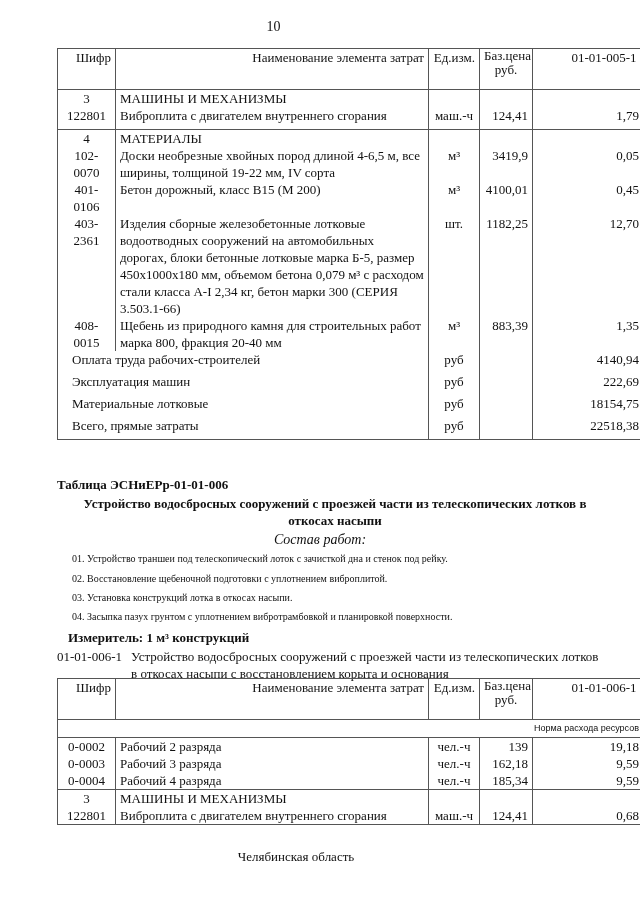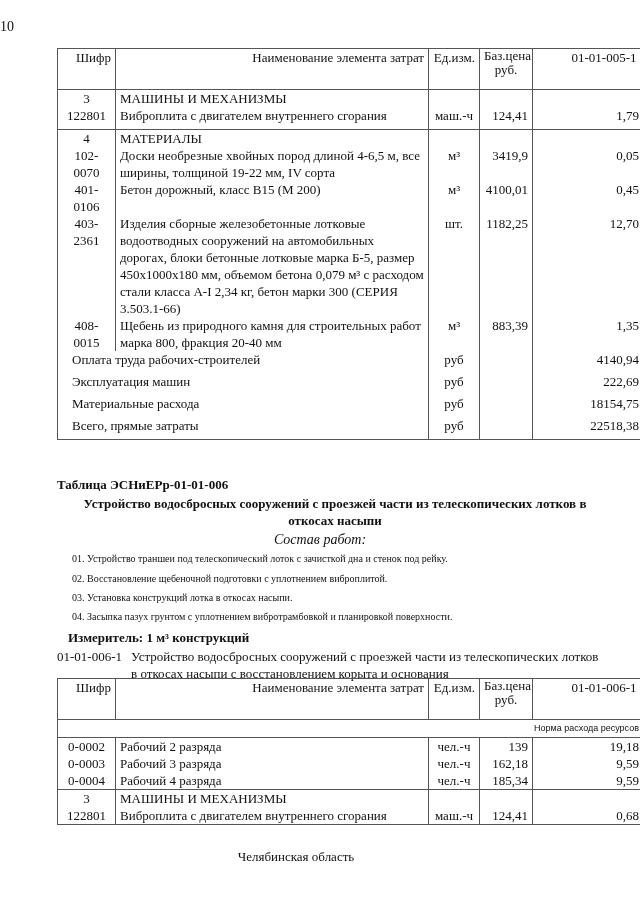--- a/index.html
+++ b/index.html
@@ -1,20 +1,20 @@
 <!DOCTYPE html>
 <html><head>
 <meta charset="utf-8">
 <style>
   html, body { margin: 0; padding: 0; background: #ffffff; }
   body {
     width: 640px; height: 905px; position: relative; overflow: hidden;
     font-family: "Liberation Serif", serif; color: #111; font-size: 13px;
   }
-  .page-number { position: absolute; top: 19px; left: 0; width: 547px; font-size: 14px; }
+  .page-number { position: absolute; top: 19px; left: 0; width: 547px; text-align: center; font-size: 14px; }
   table.grid { position: absolute; left: 57px; width: 550px; border-collapse: collapse; table-layout: fixed; }
   table.grid td, table.grid th { padding: 0 4px; vertical-align: top; font-weight: normal; line-height: 17px; }
   .c-code { width: 49px; text-align: center; border-right: 1px solid #555; }
   .c-name { width: 304px; border-right: 1px solid #555; }
   .c-unit { width: 42px; text-align: center; border-right: 1px solid #555; }
   .c-price { width: 44px; text-align: right; border-right: 1px solid #555; }
   .c-val { width: 70px; text-align: right; }
   .hdr td { height: 40px; vertical-align: middle; text-align: right; border-bottom: 1px solid #555; }
   .hdr .c-price { text-align: center; line-height: 14px; }
   .hdr .c-val { text-align: center; padding-left: 36px; }
@@ -105,21 +105,21 @@
     <td class="c-price"></td>
     <td class="c-val">4140,94</td>
   </tr>
   <tr class="sum">
     <td colspan="2" class="s-name">Эксплуатация машин</td>
     <td class="c-unit">руб</td>
     <td class="c-price"></td>
     <td class="c-val">222,69</td>
   </tr>
   <tr class="sum">
-    <td colspan="2" class="s-name">Материальные расхода</td>
+    <td colspan="2" class="s-name">Материальные лотковые</td>
     <td class="c-unit">руб</td>
     <td class="c-price"></td>
     <td class="c-val">18154,75</td>
   </tr>
   <tr class="sum">
     <td colspan="2" class="s-name">Всего, прямые затраты</td>
     <td class="c-unit">руб</td>
     <td class="c-price"></td>
     <td class="c-val">22518,38</td>
   </tr>

